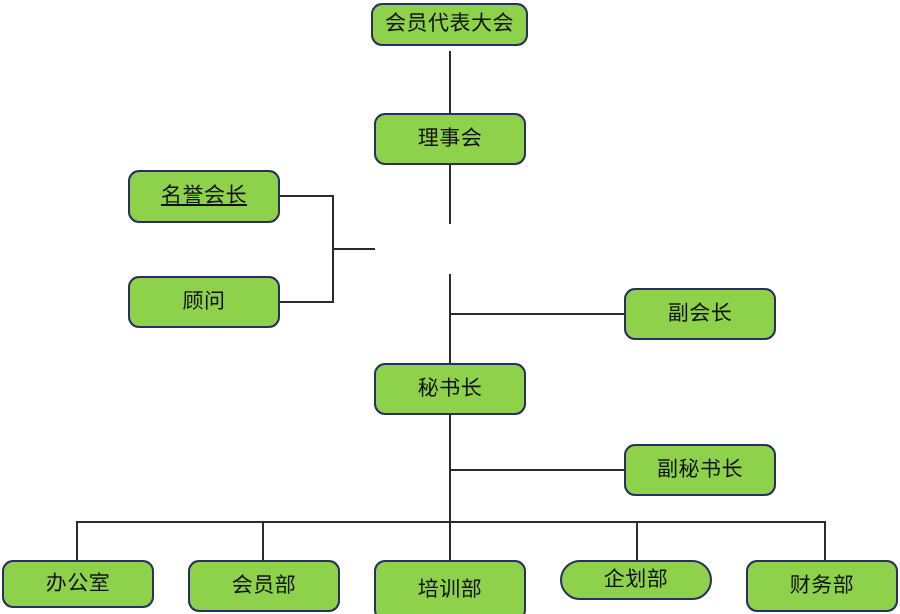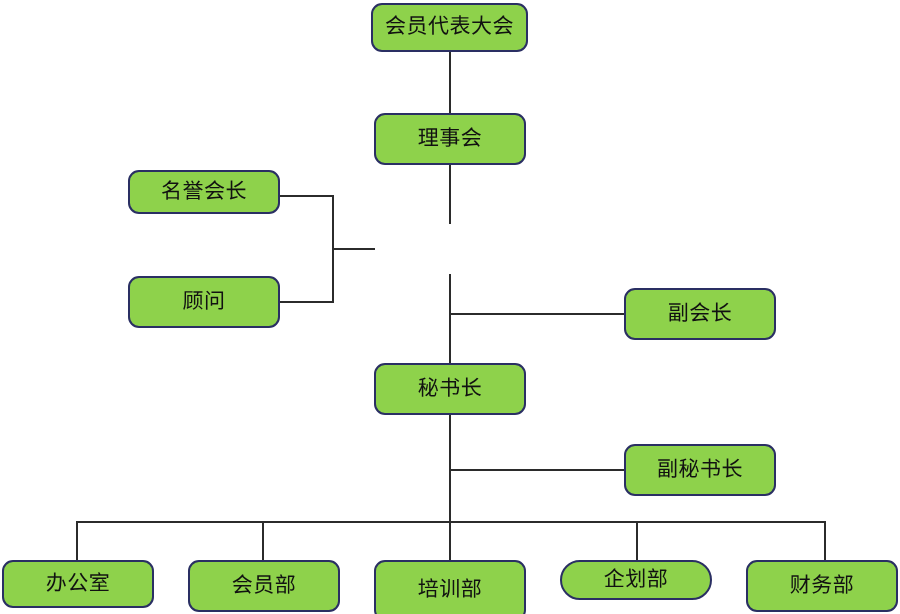--- a/index.html
+++ b/index.html
@@ -71,29 +71,29 @@
       <path class="conn" d="M450,415 L450,560"></path>
       <path class="conn" d="M450,470 L624,470"></path>
       <path class="conn" d="M77,522 L825,522"></path>
       <path class="conn" d="M77,522 L77,560"></path>
       <path class="conn" d="M263,522 L263,560"></path>
       <path class="conn" d="M637,522 L637,560"></path>
       <path class="conn" d="M825,522 L825,560"></path>
     </g>
   </svg>
 
-  <div class="node" style="left:371px; top:3px; width:157px; height:49px;">
+  <div class="node" style="left:371px; top:3px; width:157px; height:43px;">
     <span class="node-label">会员代表大会</span>
   </div>
 
   <div class="node" style="left:374px; top:113px; width:152px; height:52px;">
     <span class="node-label">理事会</span>
   </div>
 
-  <div class="node" style="left:128px; top:170px; width:152px; height:44px;">
+  <div class="node" style="left:128px; top:170px; width:152px; height:53px;text-decoration:underline;">
     <span class="node-label">名誉会长</span>
   </div>
 
   <div class="node" style="left:128px; top:276px; width:152px; height:52px;">
     <span class="node-label">顾问</span>
   </div>
 
 
   <div class="node" style="left:624px; top:288px; width:152px; height:52px;">
     <span class="node-label">副会长</span>

